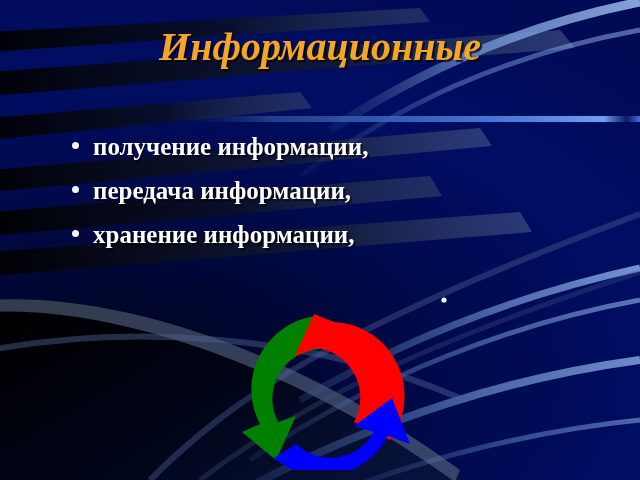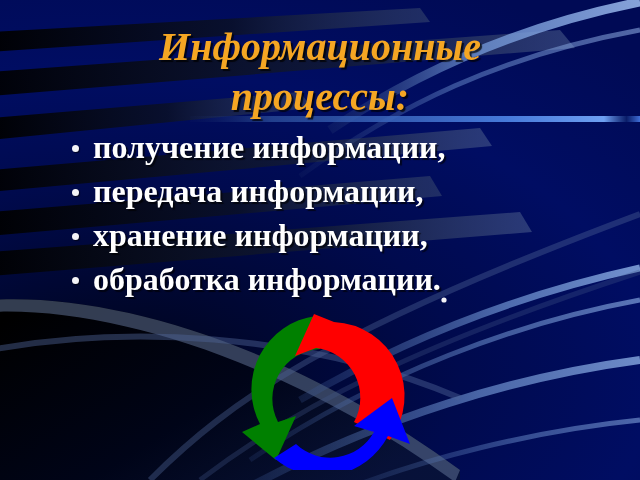--- a/index.html
+++ b/index.html
@@ -72,21 +72,21 @@
     background: #f4f4f8;
     margin-right: 14px;
     flex: 0 0 auto;
     position: relative;
     top: -6px;
     box-shadow: 1px 1px 1px rgba(0,0,0,0.6);
   }
   .bullet-text {
     font-family: "Liberation Serif", "DejaVu Serif", serif;
     font-weight: bold;
-    font-size: 32px;
+    font-size: 25px;
     line-height: 30px;
     color: #ffffff;
     text-shadow: 2px 2px 1px rgba(0,0,0,0.65);
     white-space: nowrap;
   }
 
   
   .cycle {
     position: absolute;
     left: 238px;
@@ -161,40 +161,35 @@
     <path d="M 150,480 C 230,400 330,330 640,214" stroke="#4d6496" stroke-width="6" fill="none" opacity="0.4"></path>
     <path d="M 200,480 C 300,404 420,344 640,272" stroke="#42588a" stroke-width="5" fill="none" opacity="0.32"></path>
 
     <rect x="190" y="116" width="450" height="6" fill="url(#barGrad)"></rect>
 
     <circle cx="444" cy="300" r="2.6" fill="#ffffff" opacity="0.95"></circle>
   </svg>
 
   <div class="title-block">
     <div class="title-line">Информационные</div>
-    <div class="title-line">процессы:</div>
   </div>
 
   <div class="bullets">
     <div class="bullet-row">
       <span class="bullet-dot"></span>
       <span class="bullet-text">получение информации,</span>
     </div>
     <div class="bullet-row">
       <span class="bullet-dot"></span>
       <span class="bullet-text">передача информации,</span>
     </div>
     <div class="bullet-row">
       <span class="bullet-dot"></span>
       <span class="bullet-text">хранение информации,</span>
     </div>
-    <div class="bullet-row">
-      <span class="bullet-dot"></span>
-      <span class="bullet-text">обработка информации.</span>
-    </div>
   </div>
 
   <svg class="cycle" viewBox="0 0 180 158">
 
     <g>
       <path fill="#008000" d="
         M 78,4
         A 74,74 0 0 0 22,112
         L 4,120
         L 38,148

